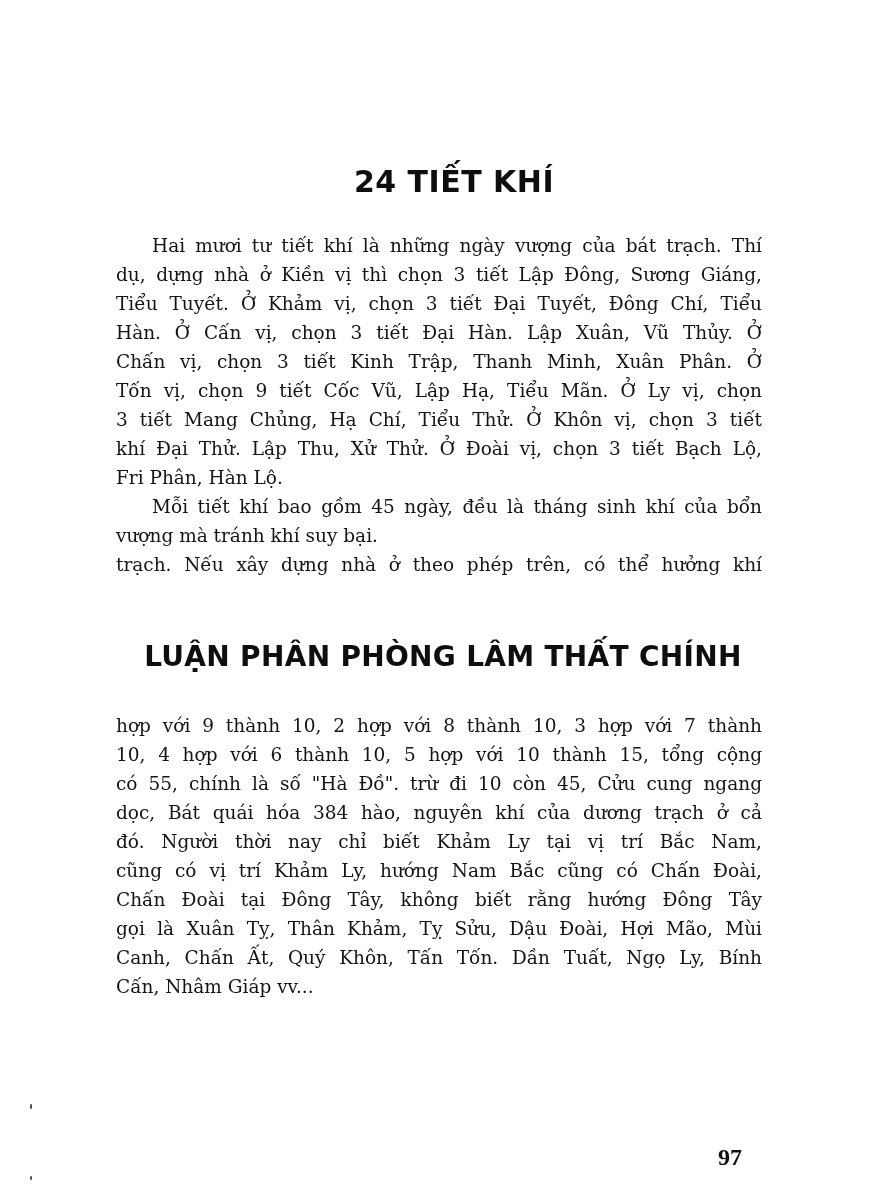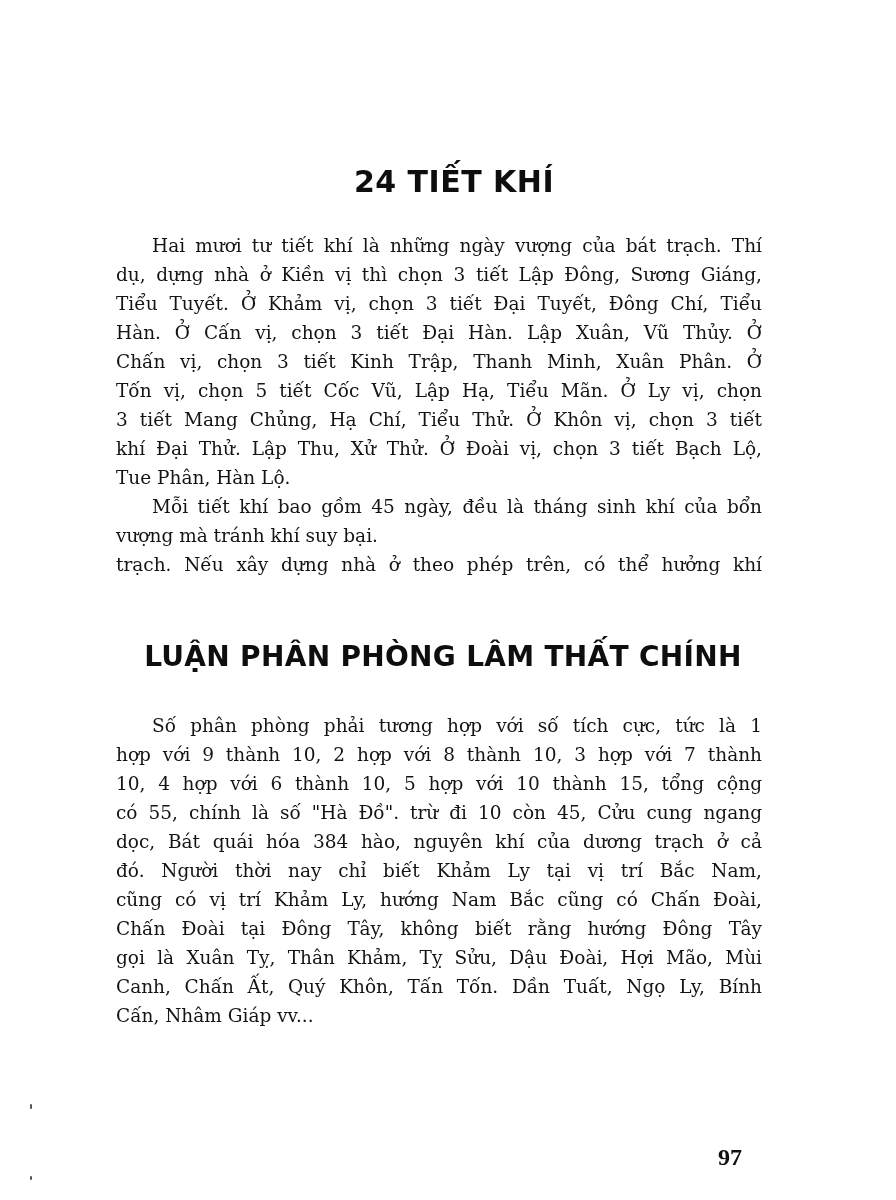--- a/index.html
+++ b/index.html
@@ -88,36 +88,35 @@
 <div class="page">
 
   <h1 class="heading heading-1">24 TIẾT KHÍ</h1>
 
   <div class="para p1">
     <span class="line indent">Hai mươi tư tiết khí là những ngày vượng của bát trạch. Thí</span>
     <span class="line">dụ, dựng nhà ở Kiền vị thì chọn 3 tiết Lập Đông, Sương Giáng,</span>
     <span class="line">Tiểu Tuyết. Ở Khảm vị, chọn 3 tiết Đại Tuyết, Đông Chí, Tiểu</span>
     <span class="line">Hàn. Ở Cấn vị, chọn 3 tiết Đại Hàn. Lập Xuân, Vũ Thủy. Ở</span>
     <span class="line">Chấn vị, chọn 3 tiết Kinh Trập, Thanh Minh, Xuân Phân. Ở</span>
-    <span class="line">Tốn vị, chọn 5 tiết Cốc Vũ, Lập Hạ, Tiểu Mãn. Ở Ly vị, chọn</span>
+    <span class="line">Tốn vị, chọn 9 tiết Cốc Vũ, Lập Hạ, Tiểu Mãn. Ở Ly vị, chọn</span>
     <span class="line">3 tiết Mang Chủng, Hạ Chí, Tiểu Thử. Ở Khôn vị, chọn 3 tiết</span>
     <span class="line">khí Đại Thử. Lập Thu, Xử Thử. Ở Đoài vị, chọn 3 tiết Bạch Lộ,</span>
-    <span class="line last">Tue Phân, Hàn Lộ.</span>
+    <span class="line last">Fri Phân, Hàn Lộ.</span>
   </div>
 
   <div class="para p2">
     <span class="line indent">Mỗi tiết khí bao gồm 45 ngày, đều là tháng sinh khí của bổn</span>
     <span class="line last">vượng mà tránh khí suy bại.</span>
     <span class="line">trạch. Nếu xây dựng nhà ở theo phép trên, có thể hưởng khí</span>
   </div>
 
   <h1 class="heading heading-2">LUẬN PHÂN PHÒNG LÂM THẤT CHÍNH</h1>
 
   <div class="para p3">
-    <span class="line indent">Số phân phòng phải tương hợp với số tích cực, tức là 1</span>
     <span class="line">hợp với 9 thành 10, 2 hợp với 8 thành 10, 3 hợp với 7 thành</span>
     <span class="line">10, 4 hợp với 6 thành 10, 5 hợp với 10 thành 15, tổng cộng</span>
     <span class="line">có 55, chính là số "Hà Đồ". trừ đi 10 còn 45, Cửu cung ngang</span>
     <span class="line">dọc, Bát quái hóa 384 hào, nguyên khí của dương trạch ở cả</span>
     <span class="line">đó. Người thời nay chỉ biết Khảm Ly tại vị trí Bắc Nam,</span>
     <span class="line">cũng có vị trí Khảm Ly, hướng Nam Bắc cũng có Chấn Đoài,</span>
     <span class="line">Chấn Đoài tại Đông Tây, không biết rằng hướng Đông Tây</span>
     <span class="line">gọi là Xuân Tỵ, Thân Khảm, Tỵ Sửu, Dậu Đoài, Hợi Mão, Mùi</span>
     <span class="line">Canh, Chấn Ất, Quý Khôn, Tấn Tốn. Dần Tuất, Ngọ Ly, Bính</span>
     <span class="line last">Cấn, Nhâm Giáp vv...</span>

